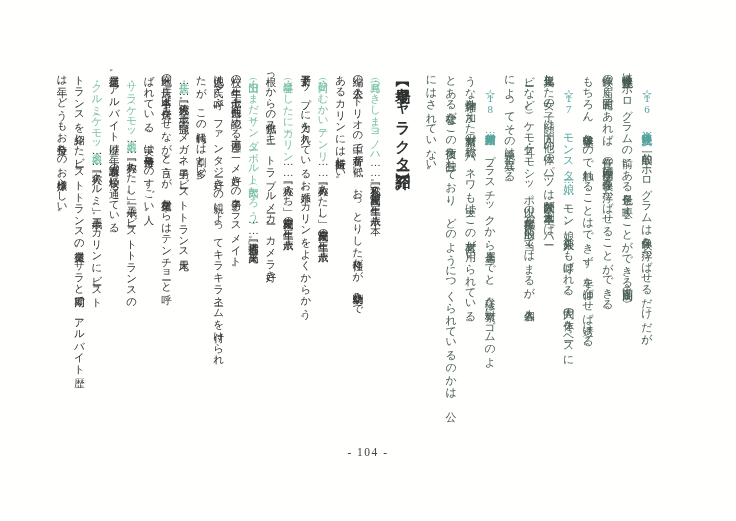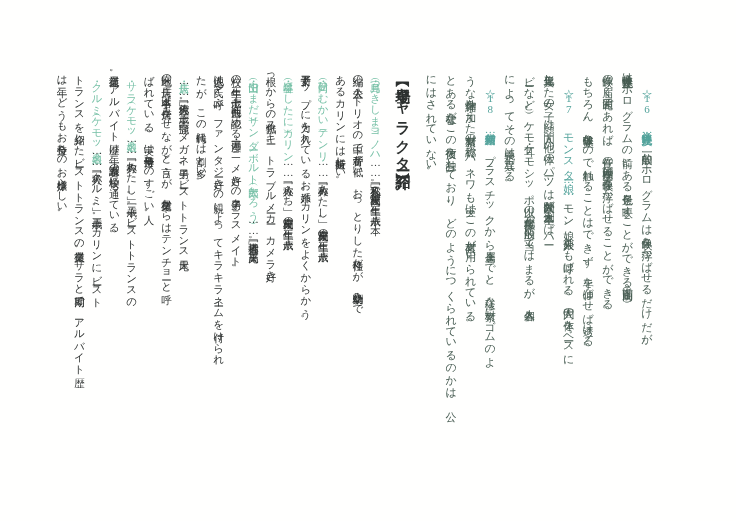--- a/index.html
+++ b/index.html
@@ -97,13 +97,14 @@
         <div class="line indent"><span class="seg-name">・店長</span><span class="seg-body">……一人称「俺」。三十歳。顎髭＋メガネ男子。ビーストトランス尾天</span></div>
         <div class="line"><span class="seg-body">地区の店長。本名は店長（みせなが）と言うが、従業員からはテンチョーと呼</span></div>
         <div class="line"><span class="seg-body">ばれている。実は博士号持ちのすごい人。</span></div>
         <div class="line indent"><span class="seg-name">・サラ（ケモッ娘名）</span><span class="seg-body">……一人称「わたし」。二十一歳。ビーストトランスの</span></div>
         <div class="line"><span class="seg-body">従業員。アルバイト歴は二年。看護系の学校に通っている。</span></div>
         <div class="line indent"><span class="seg-name">・クルミ（ケモッ娘名）</span><span class="seg-body">……一人称「クルミ」。二十三歳。カリンにビースト</span></div>
         <div class="line"><span class="seg-body">トランスを紹介したビーストトランスの従業員。サラと同期で、アルバイト歴</span></div>
         <div class="line"><span class="seg-body">は二年。どうもお金持ちのお嬢様らしい。</span></div>
       </section>
   </div>
+  <div class="pagenum">- 104 -</div>
 </div>
 
 </body></html>

